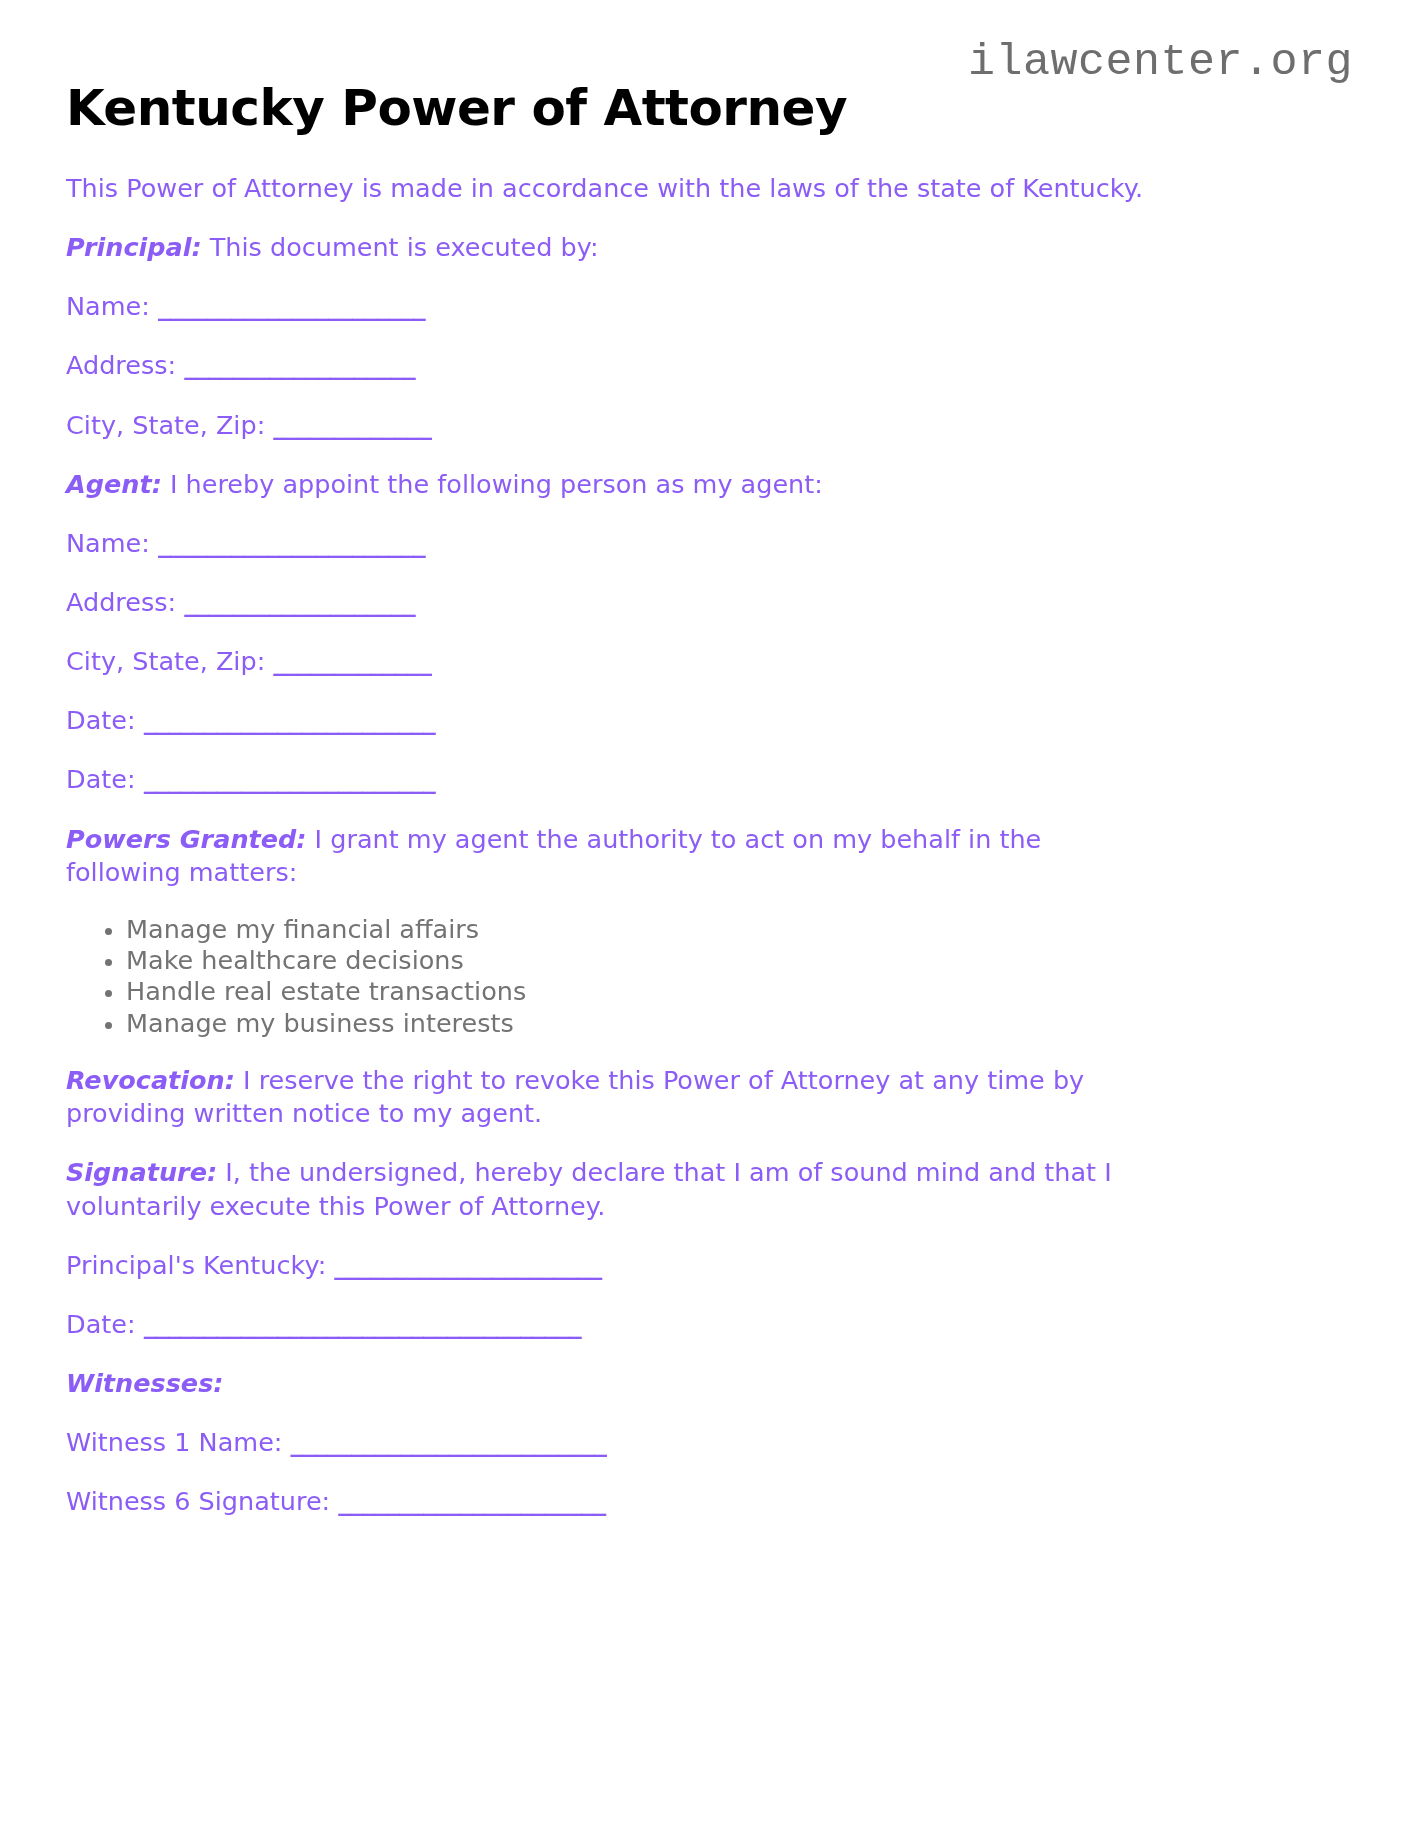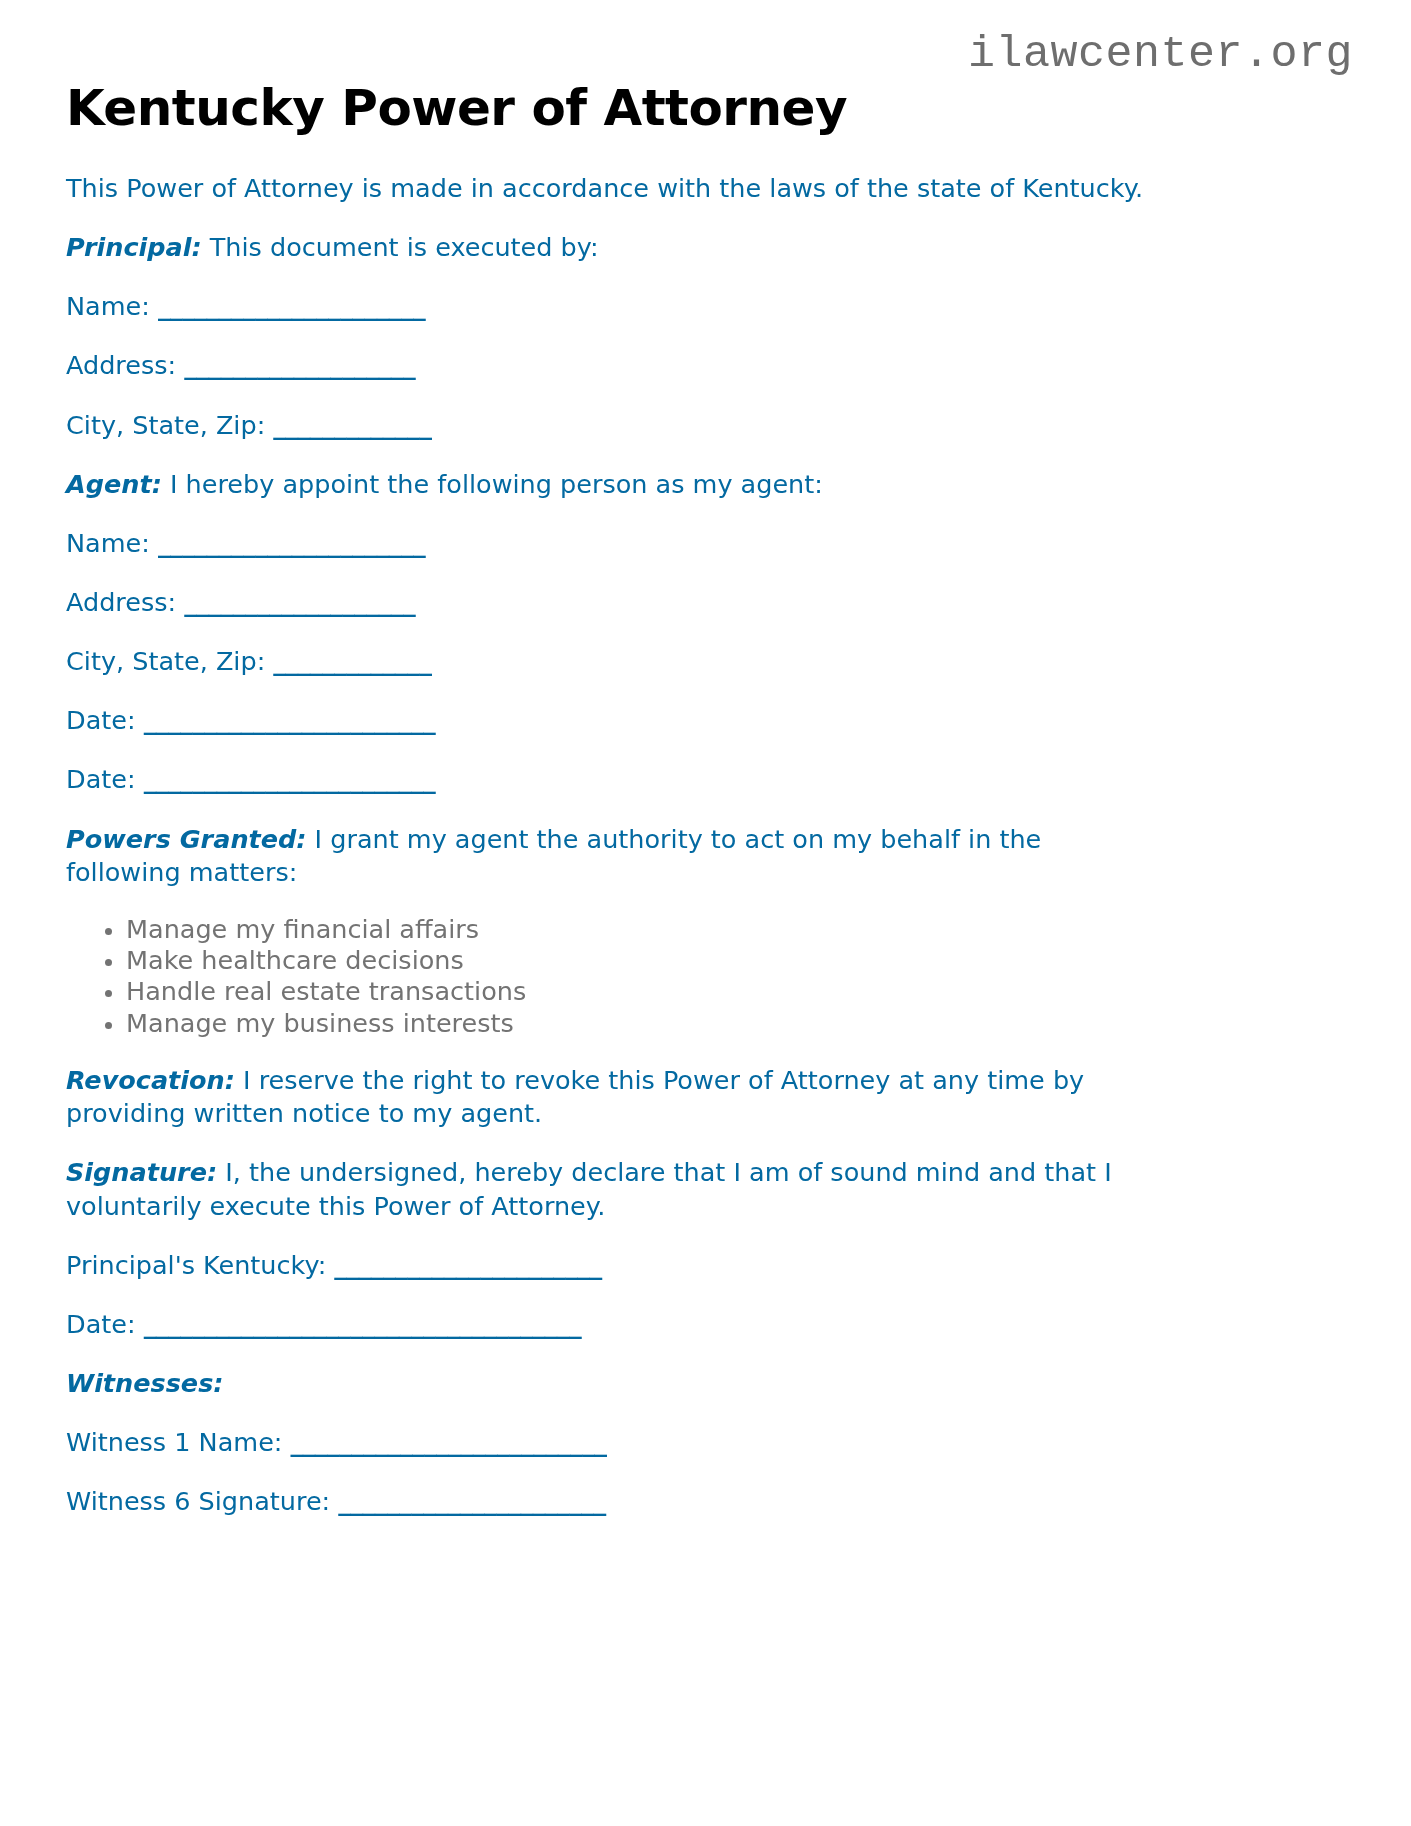--- a/index.html
+++ b/index.html
@@ -15,21 +15,21 @@
   .page {
     position: relative;
     width: 1411px;
     height: 1826px;
     background: #ffffff;
     box-sizing: border-box;
     overflow: hidden;
   }
   .watermark {
     position: absolute;
-    top: 32px;
+    top: 40px;
     right: 58px;
     font-family: "Liberation Mono", "DejaVu Sans Mono", monospace;
     font-size: 45px;
     line-height: 1;
     color: #6e6e6e;
     letter-spacing: 0.5px;
     white-space: nowrap;
   }
   .content {
     position: absolute;
@@ -43,21 +43,21 @@
     font-weight: bold;
     line-height: 1.12;
     margin: 0 0 36px 0;
     letter-spacing: -0.5px;
     color: #000000;
   }
   p.para {
     font-size: 25.5px;
     line-height: 1.30;
     margin: 0 0 26px 0;
-    color: #0369a1;
+    color: #8b5cf6;
   }
   p.para .lbl {
     font-weight: bold;
     font-style: italic;
   }
   .blank {
     font-family: "DejaVu Sans", "Liberation Sans", sans-serif;
     letter-spacing: -0.6px;
     font-weight: bold;
   }

